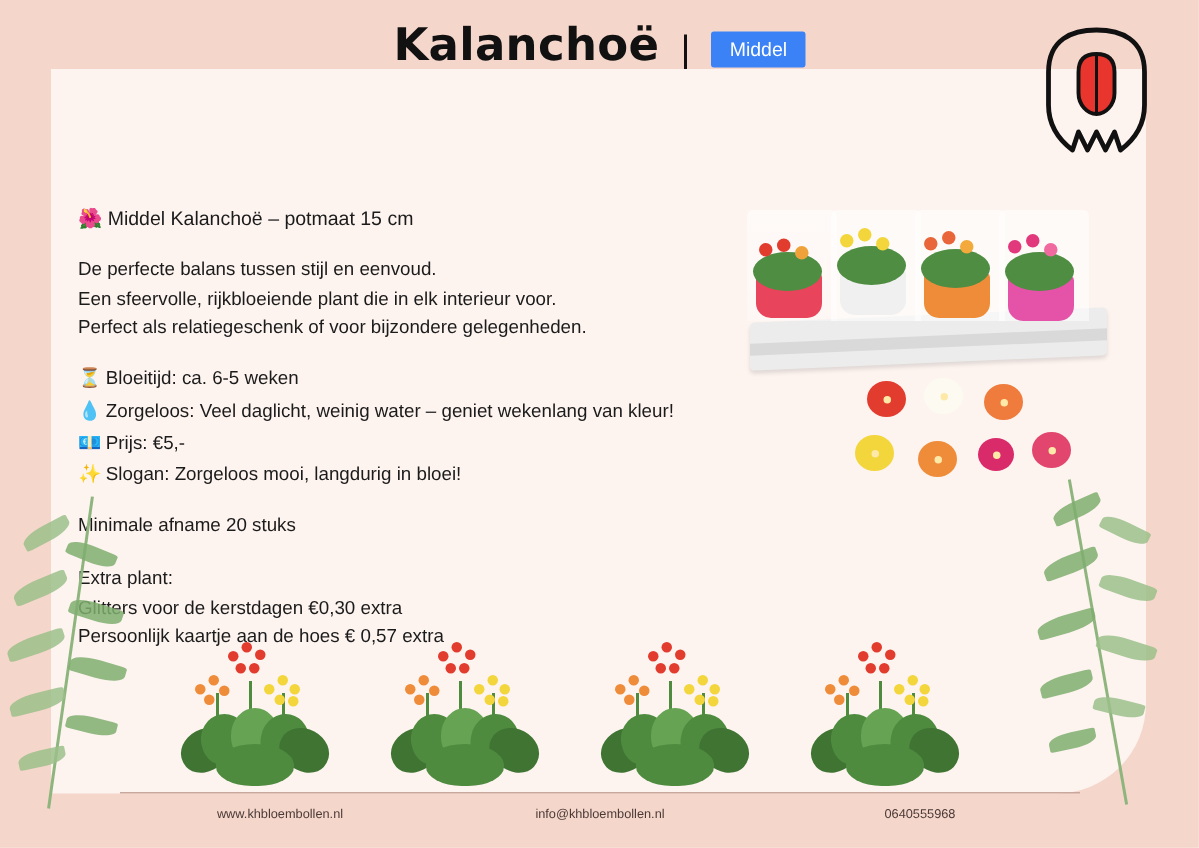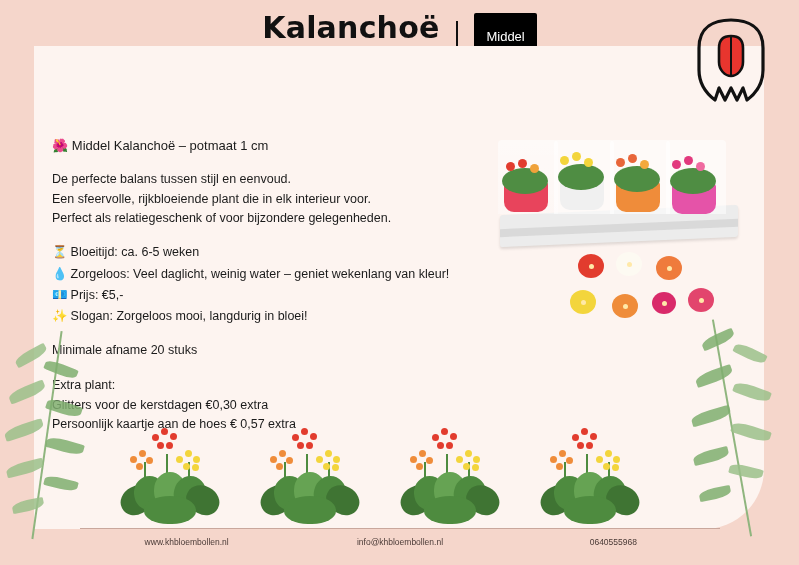--- a/index.html
+++ b/index.html
@@ -43,24 +43,24 @@
   .title-divider {
     display: inline-block;
     width: 2px;
     height: 26px;
     background: #111;
     margin: 0 12px;
     vertical-align: middle;
   }
   .size-badge {
     display: inline-block;
-    background: #000000;
+    background: #3b82f6;
     color: #fff;
     font-size: 13px;
-    padding: 16px 12px 5px 12px;
+    padding: 4px 12px 5px 12px;
     border-radius: 2px;
     vertical-align: middle;
     position: relative;
     top: -3px;
   }
 
   
   .card {
     position: absolute;
     left: 34px;
@@ -295,21 +295,21 @@
   <div class="logo">
     <svg width="92" height="86" viewBox="0 0 92 86">
       <path d="M14 30 C14 8, 30 2, 46 2 C62 2, 78 8, 78 30 L78 52 C78 66, 70 76, 62 82 L58 70 L52 82 L46 70 L40 82 L34 70 L30 82 C22 76, 14 66, 14 52 Z" fill="none" stroke="#111" stroke-width="3.2" stroke-linejoin="round"></path>
       <path d="M34 30 C34 22, 38 18, 46 18 C54 18, 58 22, 58 30 L58 44 C58 52, 52 58, 46 58 C40 58, 34 52, 34 44 Z" fill="#e8352e"></path>
       <path d="M34 30 C34 22, 38 18, 46 18 C54 18, 58 22, 58 30 L58 44 C58 52, 52 58, 46 58 C40 58, 34 52, 34 44 Z" fill="none" stroke="#111" stroke-width="2.6"></path>
       <path d="M46 18 L46 58" stroke="#111" stroke-width="2"></path>
     </svg>
   </div>
 
   <div class="textblock">
-    <div class="line-head">🌺 Middel Kalanchoë – potmaat 1 cm</div>
+    <div class="line-head">🌺 Middel Kalanchoë – potmaat 15 cm</div>
 
     <div class="para">
       <div>De perfecte balans tussen stijl en eenvoud.</div>
       <div> Een sfeervolle, rijkbloeiende plant die in elk interieur voor.</div>
       <div> Perfect als relatiegeschenk of voor bijzondere gelegenheden.</div>
     </div>
 
     <div class="specs">
       <div>
         <span class="emoji">⏳</span><span>Bloeitijd: ca. 6-5 weken</span>

